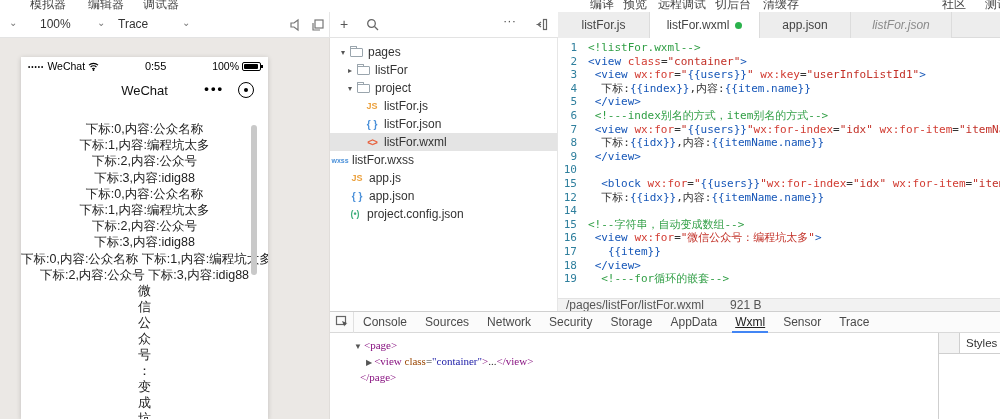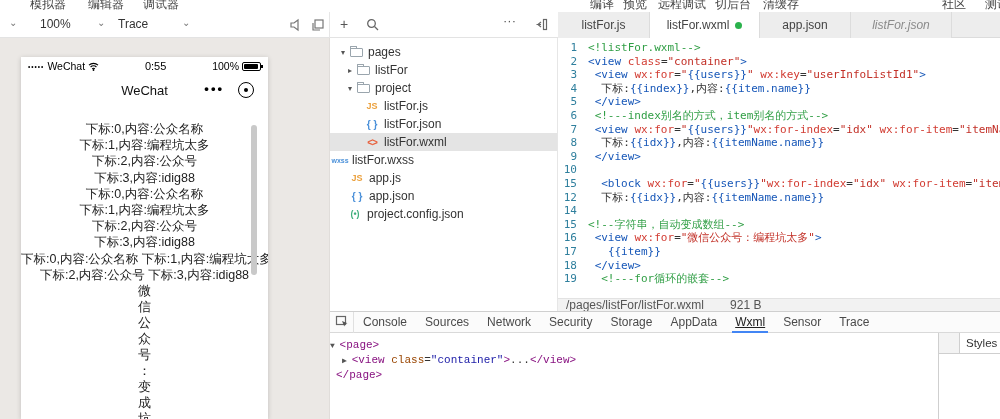--- a/index.html
+++ b/index.html
@@ -75,21 +75,21 @@
   #statusbar { position:absolute; left:558px; top:298px; width:442px; height:13px; background:#f2f2f2; border-top:1px solid #e2e2e2; font-size:12px; color:#555; display:flex; align-items:center; padding-left:8px; gap:26px; }
 
   
   #debugger { position:absolute; left:330px; top:311px; width:670px; height:108px; background:#fff; border-top:1px solid #cfcfcf; }
   #dbgbar { height:21px; display:flex; align-items:center; background:#fbfbfb; border-bottom:1px solid #d9d9d9; }
   #dbg-inspect { width:24px; display:flex; justify-content:center; border-right:1px solid #e0e0e0; height:21px; align-items:center; }
   .dtab { padding:0 9px; font-size:12px; color:#4a4a4a; height:21px; line-height:20px; position:relative; }
   .dtab.active { color:#222;text-decoration:underline; }
   .dtab.active:after { content:""; position:absolute; left:6px; right:6px; bottom:0; height:2px; background:#4285f4; }
   #dbgbody { display:flex; height:87px; }
-  #wxmltree { flex:1; font-family:Liberation Mono, monospace; font-size:11px; line-height:14px; padding:5px 0 0 0; }
+  #wxmltree { flex:1; font-family:Liberation Serif, serif; font-size:11px; line-height:14px; padding:5px 0 0 24px; }
   .dg-arr { color:#555; font-size:8px; }
   .dg-tg { color:#881280; }
   .dg-at { color:#994500; }
   .dg-val { color:#1a1aa6; }
   .dg-pn { color:#333; }
   #dbgside { width:62px; border-left:1px solid #cfcfcf; }
   #sidetabs { height:21px; background:#f3f3f3; border-bottom:1px solid #cfcfcf; display:flex; font-size:11.5px; color:#333; }
   .stab { padding:0 6px; line-height:20px; white-space:nowrap; }
   .stab.active { background:#fff; border-left:1px solid #cfcfcf; border-right:1px solid #cfcfcf; margin-left:20px; }
 

